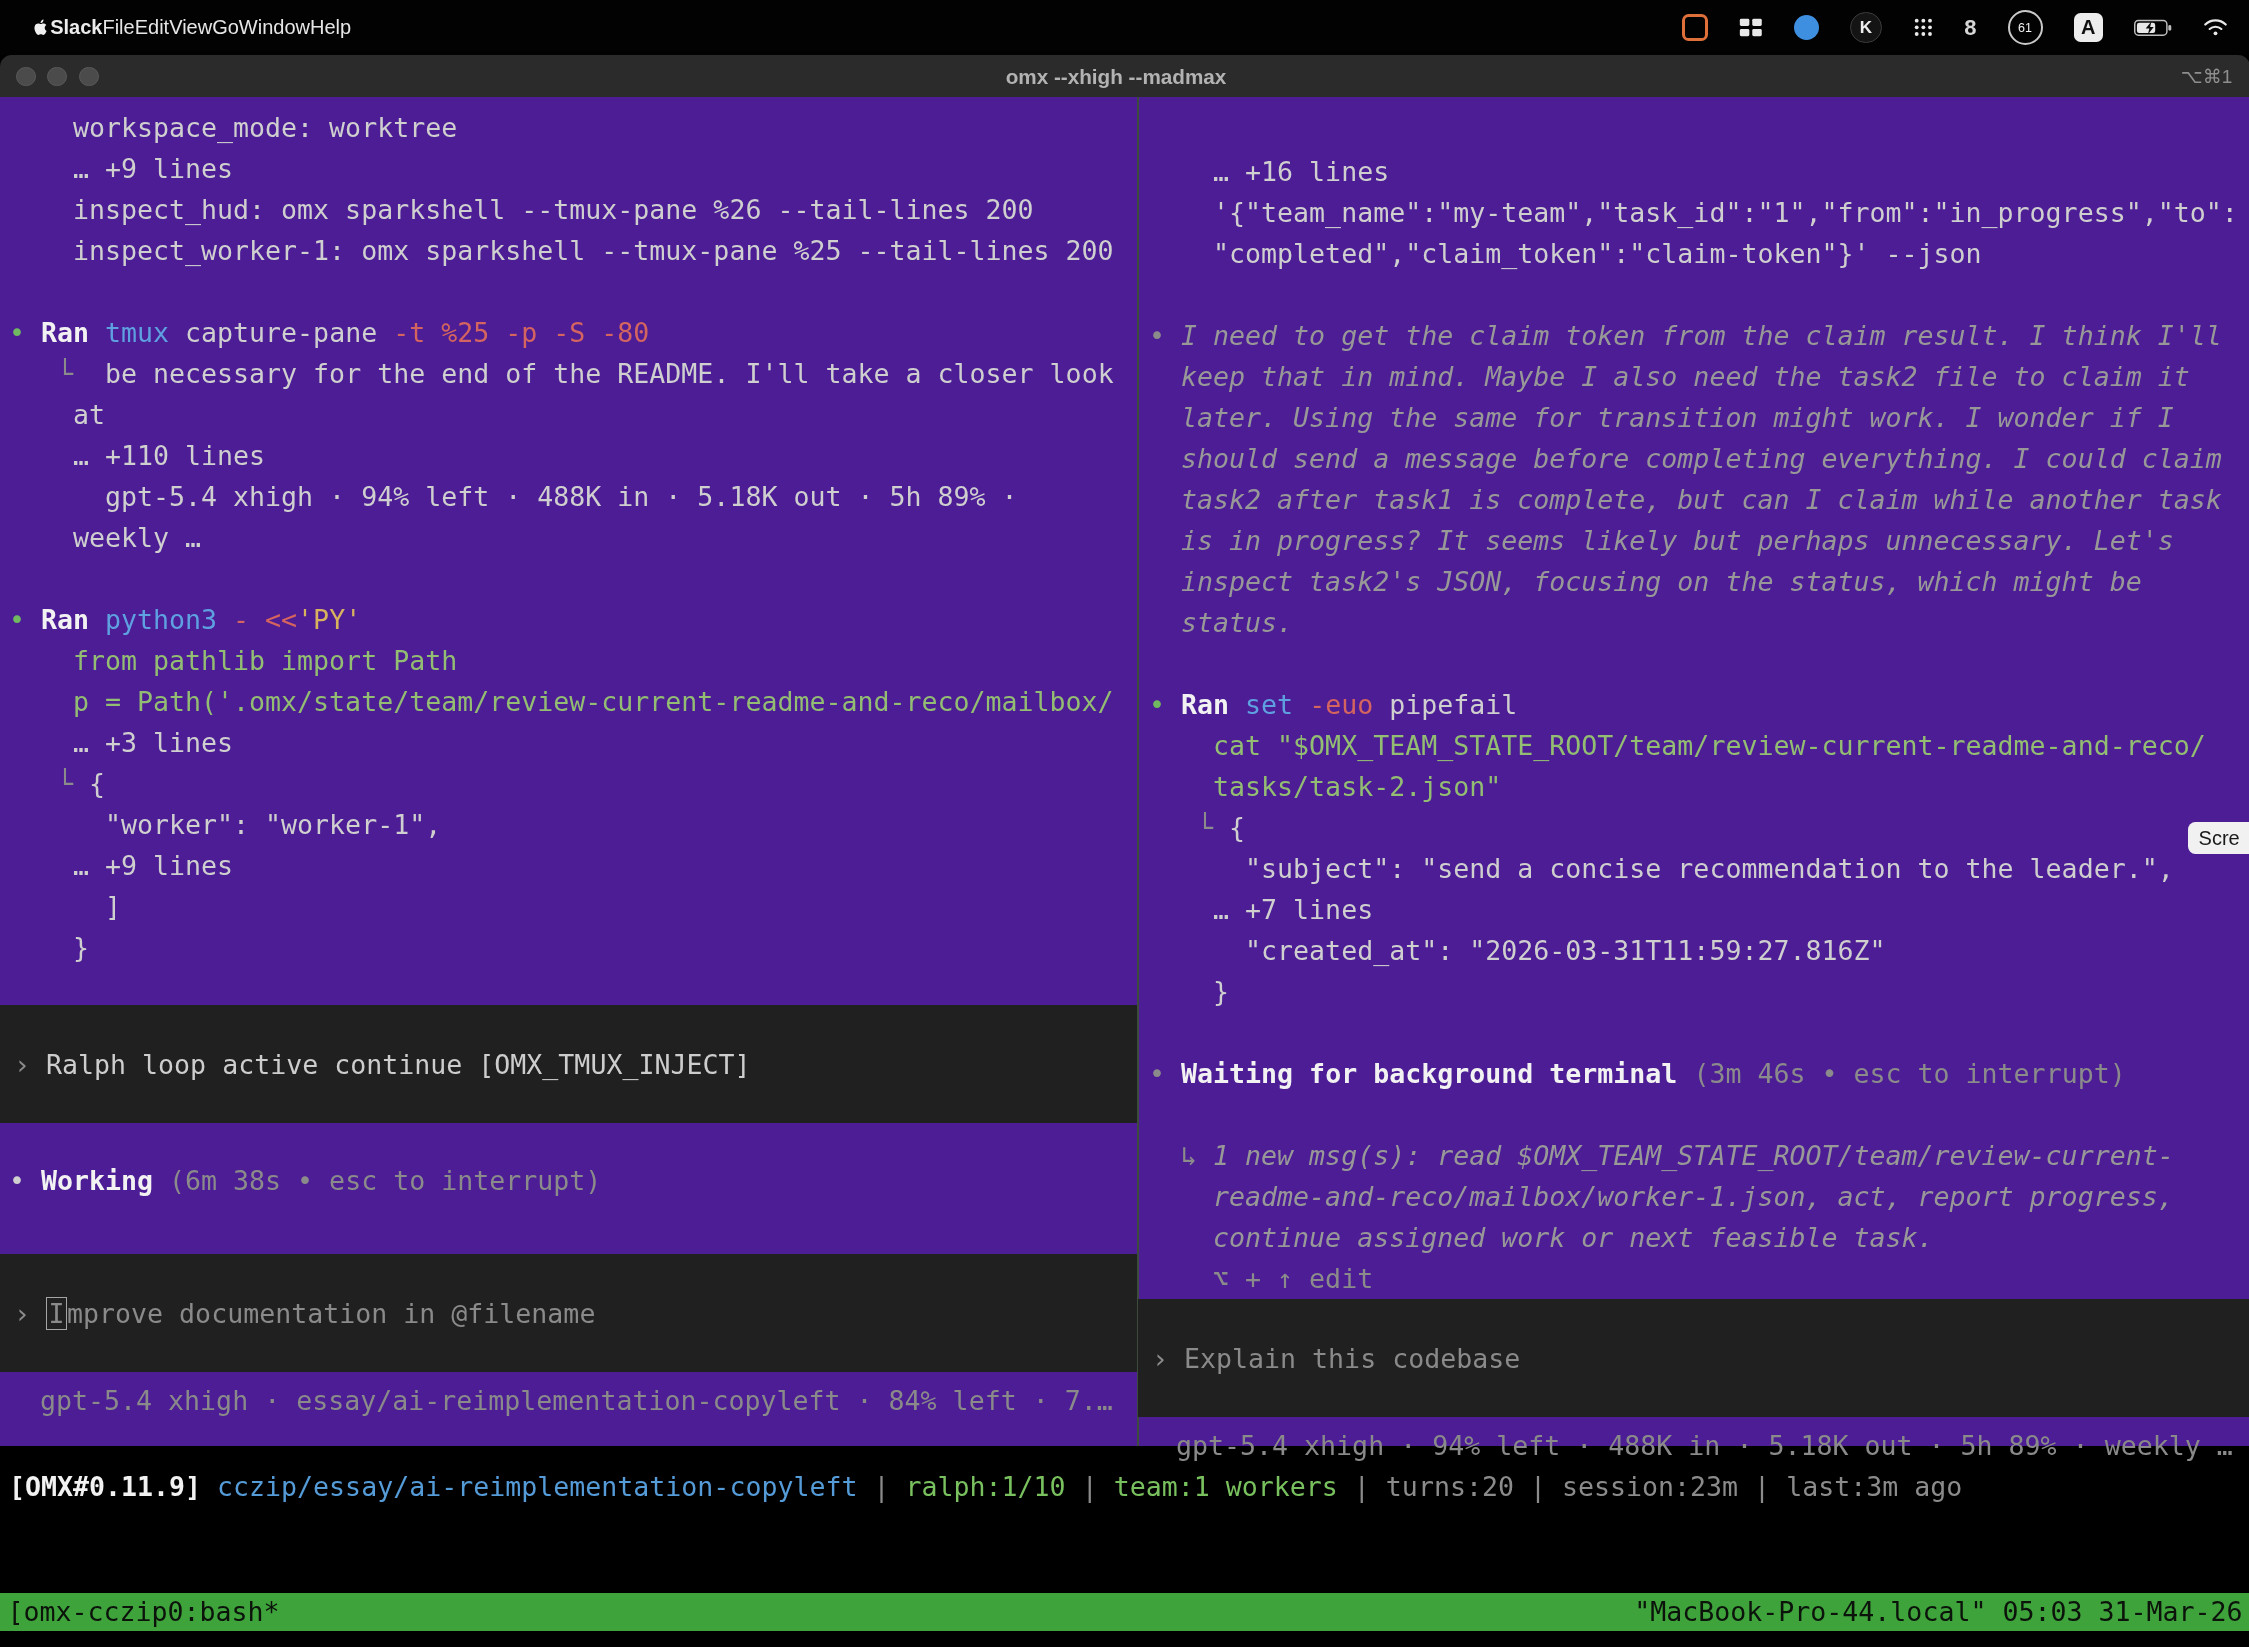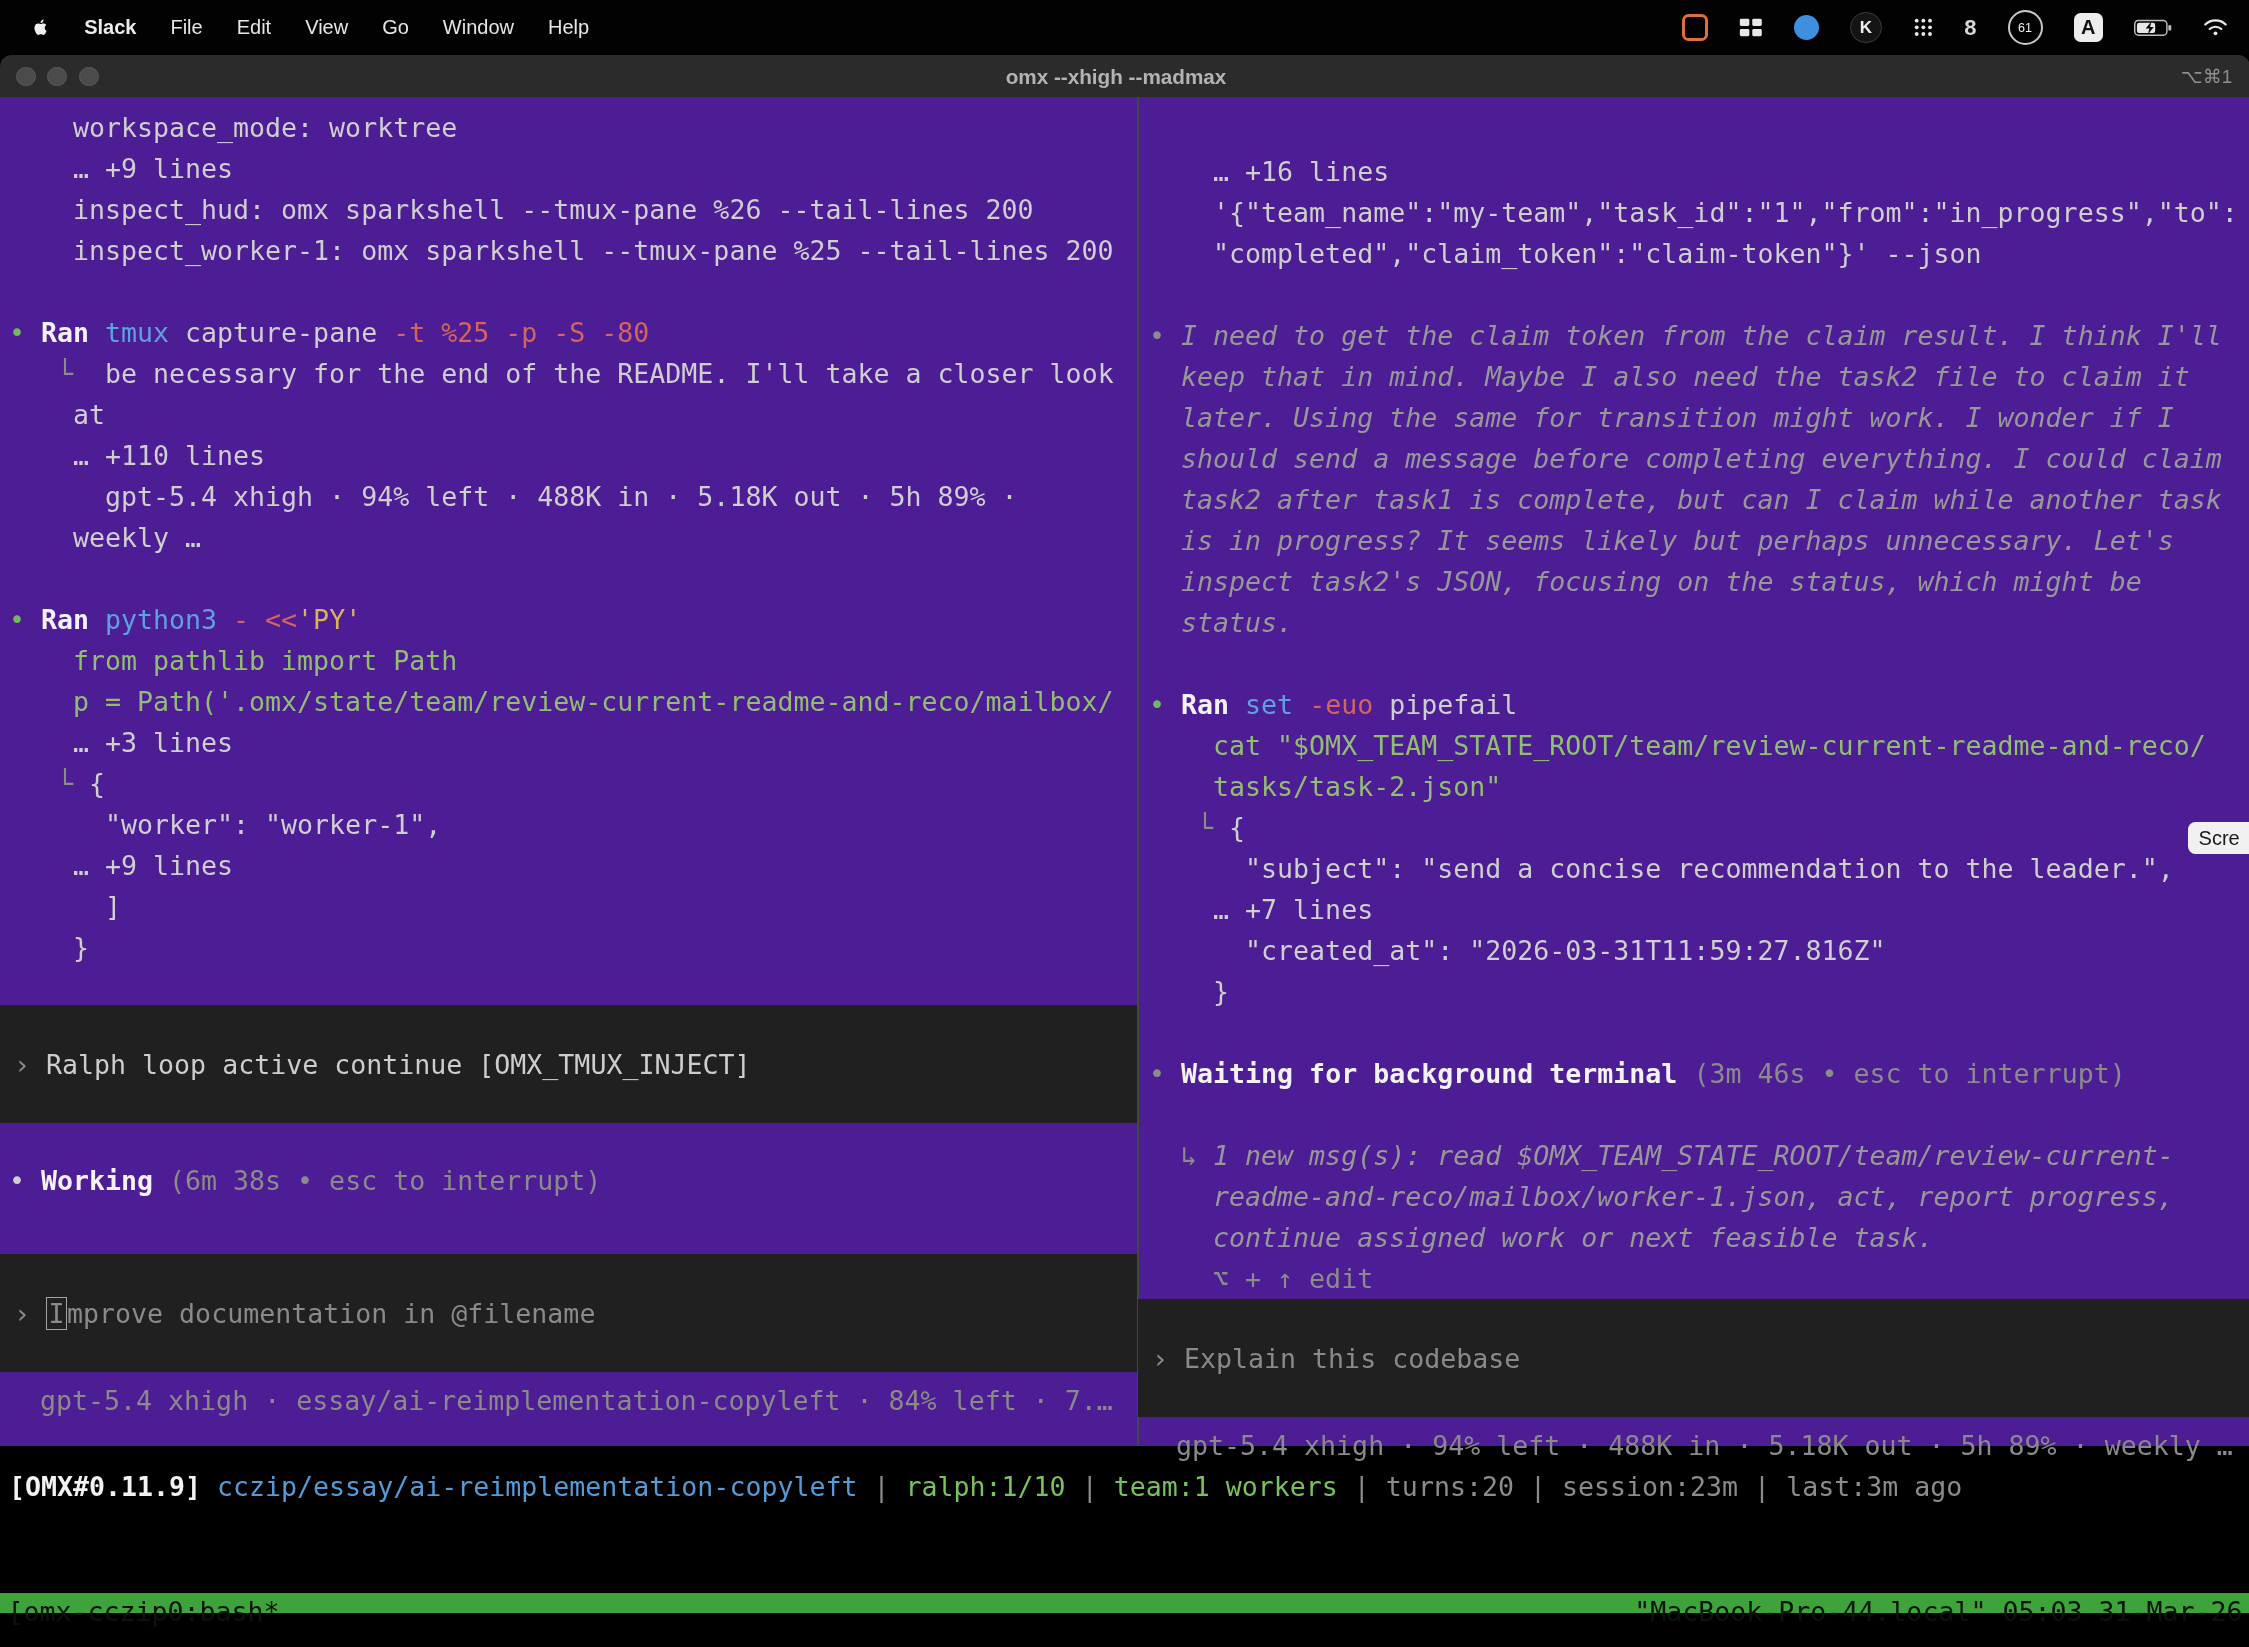--- a/index.html
+++ b/index.html
@@ -2,21 +2,21 @@
 <html style="font-size:11.8px"><head>
 <meta charset="utf-8">
 <style>
   html,body{margin:0;padding:0;background:#000;}
   .screen{position:relative;width:2250px;height:1648px;background:#000;overflow:hidden;
           font-family:"Liberation Sans",sans-serif;}
 
   
   .menubar{position:absolute;top:0;left:0;right:0;height:55px;background:#020202;
            display:flex;align-items:center;color:#ececec;}
-  .mb-left{display:flex;align-items:center;gap:34px;padding-left:29.5px;font-size:20px;}
+  .mb-left{display:flex;align-items:center;padding-left:29.5px;font-size:20px;}
   .mb-app{font-weight:700;}
   .mb-item{color:#e6e6e6;}
   .mb-right{margin-left:auto;display:flex;align-items:center;gap:31px;padding-right:22px;}
   .icon{display:inline-flex;align-items:center;justify-content:center;}
   .rec{width:20.7px;height:20.7px;border:3px solid #e0703a;border-radius:6.6px;}
   .gauge{width:31px;height:31px;border:2.2px solid #c9c9c9;border-radius:50%;
          font-size:12.5px;color:#f0f0f0;display:flex;align-items:center;justify-content:center;}
   .inputA{width:29.5px;height:29.5px;background:#ededed;color:#111;border-radius:6.6px;
           font-size:20px;font-weight:700;display:flex;align-items:center;justify-content:center;}
   .kcircle{width:29.5px;height:29.5px;background:#141414;border:1.5px solid #3c3c3c;color:#eee;border-radius:50%;
@@ -74,21 +74,21 @@
   
   .omxline{position:absolute;top:1466px;left:8.9px;right:0;
            font-family:"DejaVu Sans Mono",monospace;font-size:26.6px;line-height:41px;white-space:pre;}
 
   
   .chip{position:absolute;top:725px;right:0;height:32px;background:#f1f1f1;color:#1a1a1a;
         display:flex;align-items:center;padding:0 10.3px;font-size:20px;
         border-radius:7.4px 0 0 7.4px;z-index:5;overflow:hidden;}
 
   
-  .tmuxbar{position:absolute;top:1593px;left:0;right:0;height:20px;background:#3fa33c;
+  .tmuxbar{position:absolute;top:1593px;left:0;right:0;height:38px;background:#3fa33c;
            color:#0b130b;font-family:"DejaVu Sans Mono",monospace;font-size:26.6px;line-height:38px;}
   .tmux-left{position:absolute;left:7.4px;white-space:pre;}
   .tmux-right{position:absolute;right:7.4px;white-space:pre;}
 </style>
 </head>
 <body>
 
 <div class="screen">
 
   <div class="menubar">

